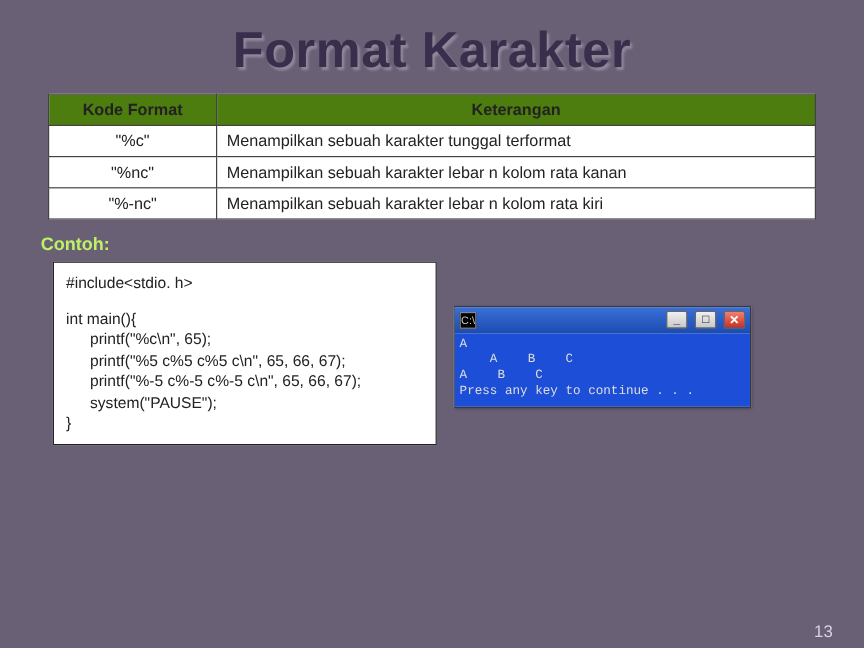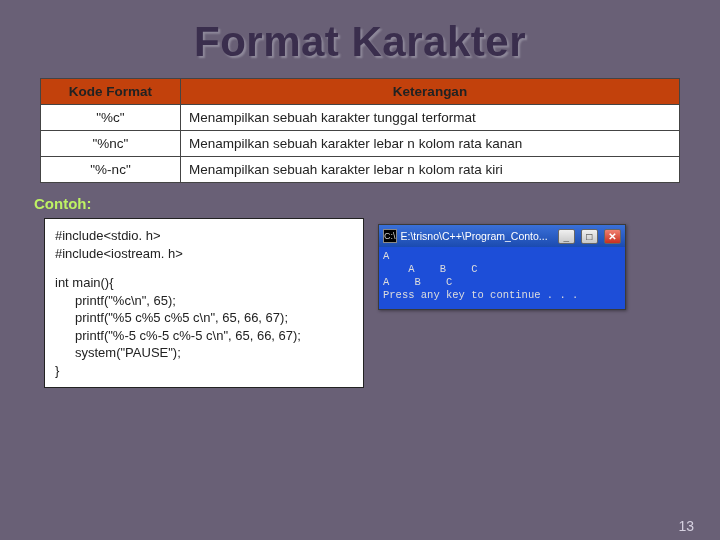--- a/index.html
+++ b/index.html
@@ -25,21 +25,21 @@
     border-collapse: collapse;
     background: #fff;
   }
   .tbl th, .tbl td {
     border: 1px solid #444;
     padding: 5px 8px;
     font-size: 13.5px;
     text-align: left;
   }
   .tbl th {
-    background: #c2410c;
+    background: #4d7c0f;
     font-weight: bold;
     text-align: center;
   }
   .tbl td.code { text-align: center; width: 140px; }
   .contoh {
     color: #bef264;
     font-weight: bold;
     font-size: 15px;
     margin: 6px 0 6px 34px;
   }
@@ -49,21 +49,21 @@
     background: #fff;
     border: 1px solid #222;
     padding: 8px 10px;
     font-family: Arial, sans-serif;
     font-size: 13px;
     line-height: 1.35;
   }
   .codebox .indent { padding-left: 20px; }
   .contentrow {
     display: flex;
-    align-items: flex-start;
+    align-items: center;
     gap: 14px;
   }
   .console {
     margin-top: 6px;
     width: 248px;
     border: 1px solid #3a3a3a;
     background: #ece9d8;
     box-shadow: 1px 1px 3px rgba(0,0,0,0.4);
     font-family: "Tahoma", sans-serif;
   }
@@ -136,34 +136,32 @@
       <td>Menampilkan sebuah karakter lebar n kolom rata kiri</td>
     </tr>
   </tbody>
 </table>
 
 <div class="contoh">Contoh:</div>
 
 <div class="contentrow">
   <div class="codebox">
     <div>#include&lt;stdio. h&gt;</div>
-    <div>#include&lt;iostream. h&gt;</div>
     <div style="height:12px"></div>
     <div>int main(){</div>
     <div class="indent">printf("%c\n", 65);</div>
     <div class="indent">printf("%5 c%5 c%5 c\n", 65, 66, 67);</div>
     <div class="indent">printf("%-5 c%-5 c%-5 c\n", 65, 66, 67);</div>
     <div class="indent">system("PAUSE");</div>
     <div>}</div>
   </div>
 
   <div class="console">
     <div class="titlebar">
       <span class="cicon">C:\</span>
-      <span>E:\trisno\C++\Program_Conto...</span>
       <span class="spacer"></span>
       <span class="winbtn">_</span>
       <span class="winbtn">□</span>
       <span class="winbtn close">✕</span>
     </div>
     <div class="consolebody"><span>A</span>
 <span>    A    B    C</span>
 <span>A    B    C</span>
 <span>Press any key to continue . . .</span></div>
   </div>

